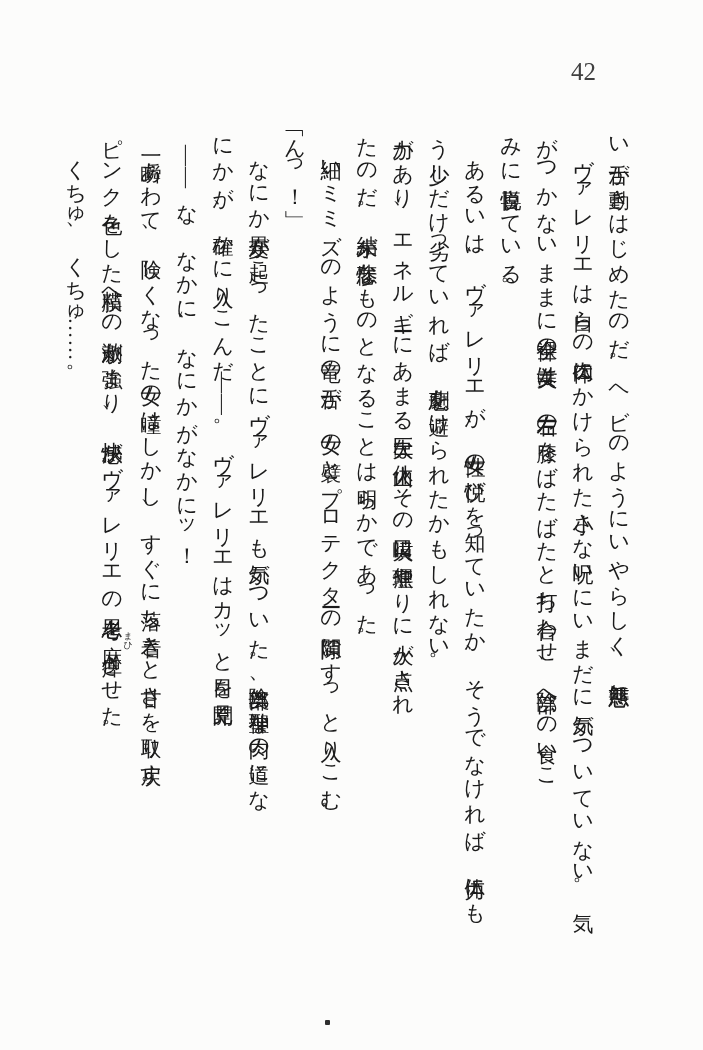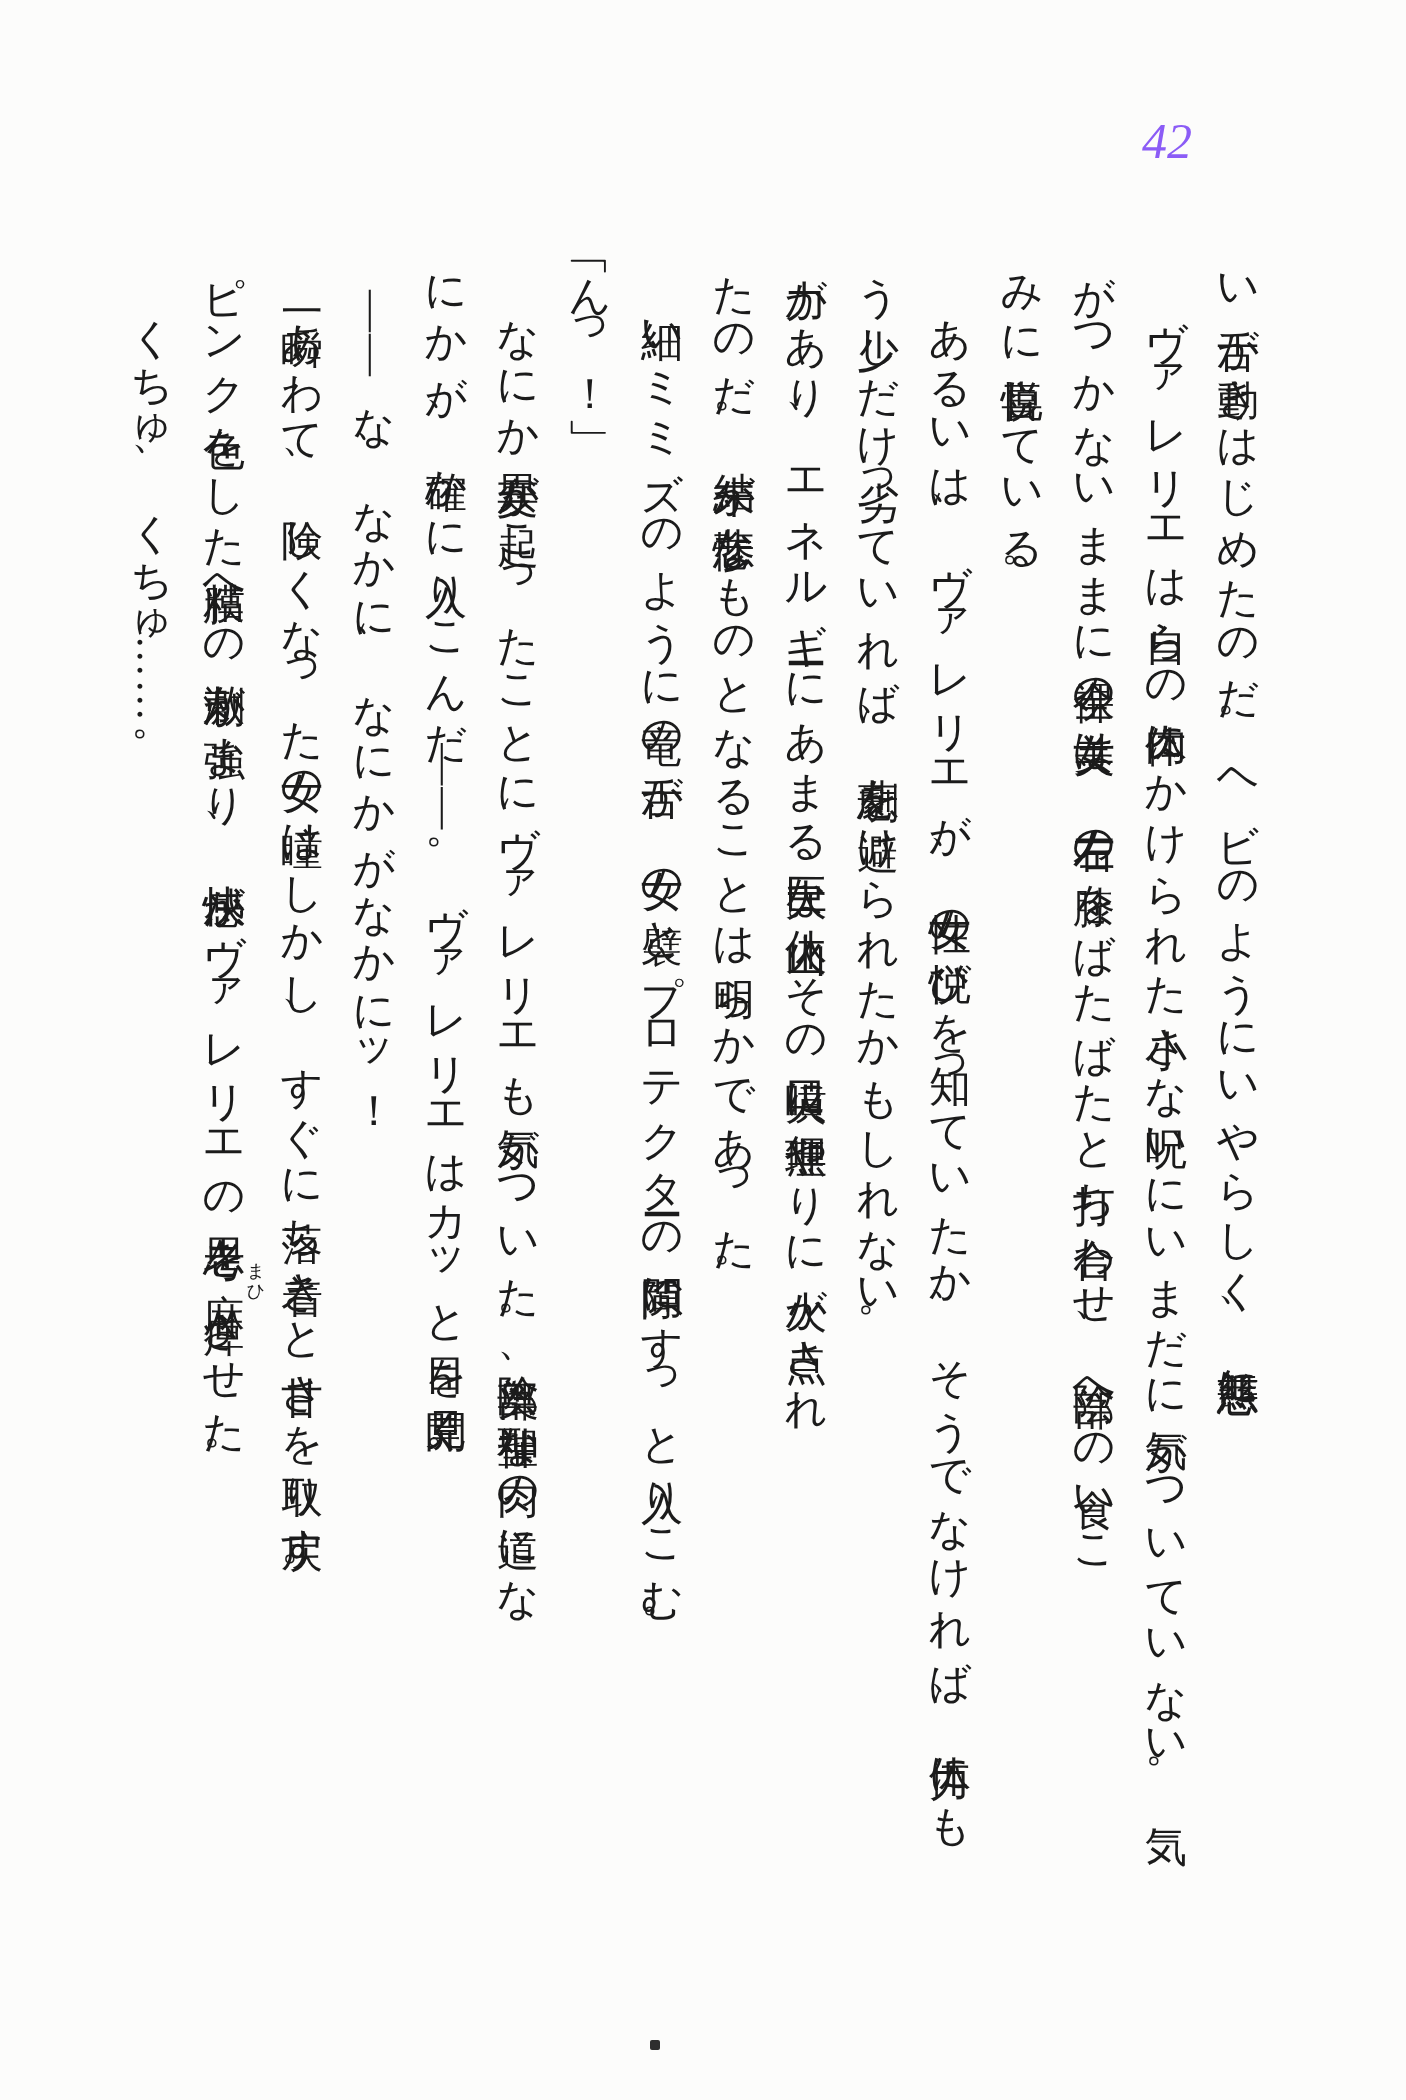--- a/index.html
+++ b/index.html
@@ -12,22 +12,21 @@
     position: relative;
     background: #fcfcfb;
     overflow: hidden;
     font-family: "Liberation Serif", "DejaVu Serif", serif;
   }
   .page-number {
     position: absolute;
     top: 58px;
     left: 571px;
     font-size: 25px;
-    font-style: italic;
-    color: #8b5cf6;
+    color: #404040;
     font-family: "Liberation Serif", "DejaVu Serif", serif;
   }
   .text-area {
     position: absolute;
     top: 123px;
     right: 66px;
     height: 838px;
     writing-mode: vertical-rl;
     text-orientation: mixed;
     font-size: 21px;

